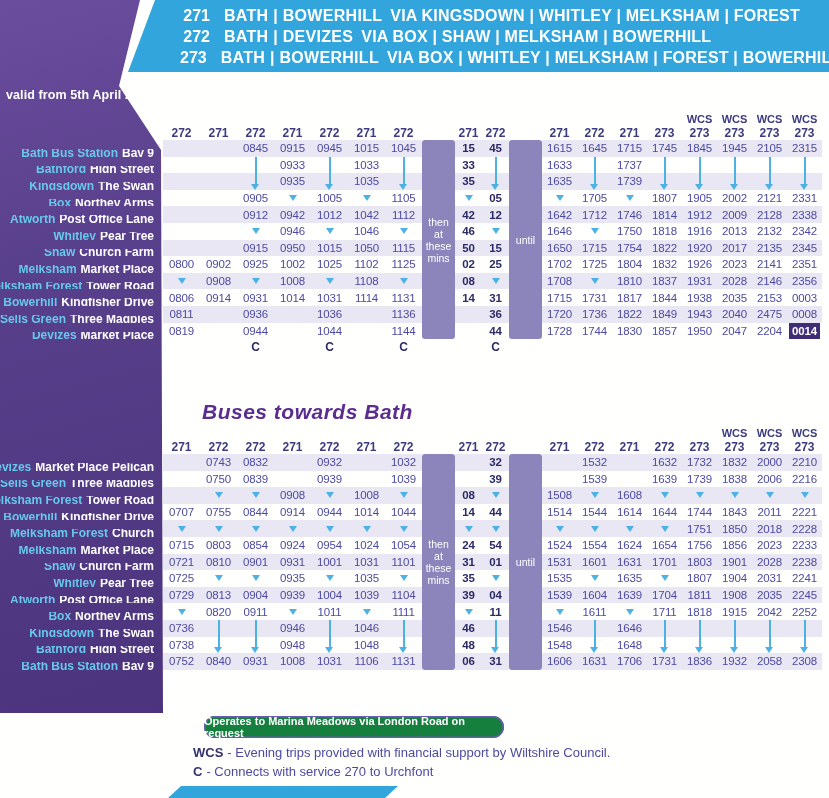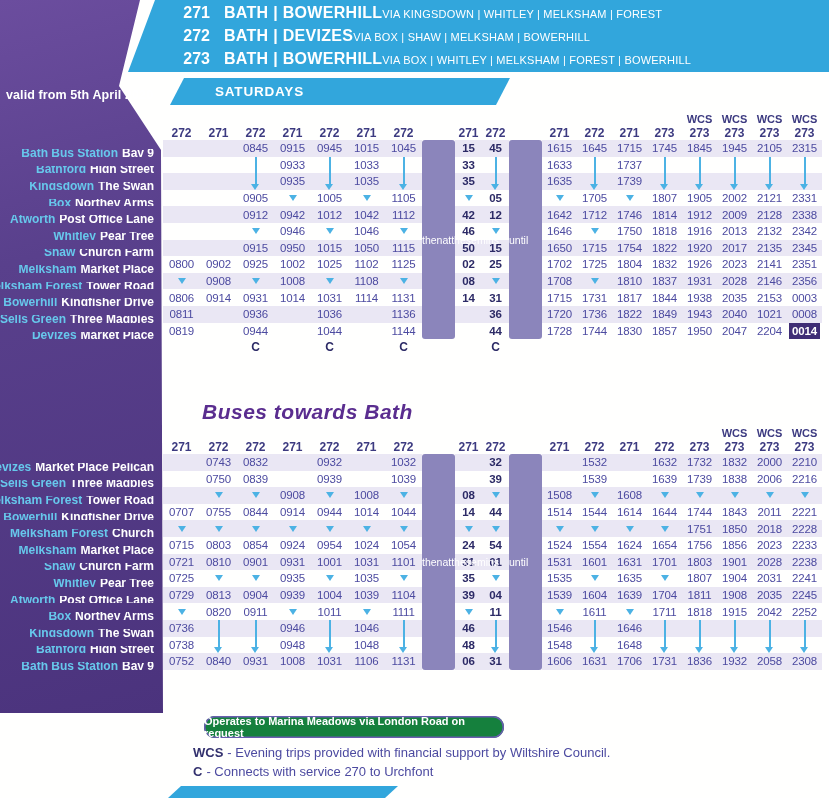--- a/index.html
+++ b/index.html
@@ -11,22 +11,22 @@
     clip-path:polygon(0 0,140px 0,119px 86px,161px 150px,163px 100%,0 100%);}
   .validfrom{position:absolute;left:6px;top:88px;color:#fff;font-weight:bold;font-size:12.5px;letter-spacing:.1px;}
 
   
   .topband{position:absolute;left:128px;top:0;right:0;height:72px;background:#32a6dc;
     clip-path:polygon(27px 0,100% 0,100% 100%,0 100%);
     color:#fff;display:flex;flex-direction:column;justify-content:center;gap:2px;
     padding-left:52px;box-sizing:border-box;}
   .rline{display:flex;align-items:baseline;line-height:19px;white-space:nowrap;}
   .rnum{display:inline-block;width:30px;text-align:right;margin-right:14px;font-size:16px;font-weight:bold;}
-  .rmain{font-size:16px;font-weight:bold;letter-spacing:.3px;}
-  .rvia{font-size:11px;font-weight:normal;letter-spacing:.2px;text-align:center;}
+  .rmain{font-size:16px;font-weight:bold;letter-spacing:.3px;margin-right:8px;}
+  .rvia{font-size:16px;font-weight:bold;letter-spacing:.2px;text-align:center;}
 
   
   .satband{position:absolute;left:170px;top:78px;width:340px;height:27px;background:#32a6dc;
     clip-path:polygon(14px 0,100% 0,calc(100% - 14px) 100%,0 100%);
     color:#fff;font-weight:bold;font-size:13.5px;letter-spacing:.8px;
     display:flex;align-items:center;padding-left:45px;box-sizing:border-box;}
 
   
   .ttable{position:absolute;left:0;}
   .t1{top:112px;}
@@ -47,21 +47,21 @@
   .bt{border-radius:3px 3px 0 0;}
   .bb{border-radius:0 0 3px 3px;}
   .ar{align-items:stretch;}
   .stem{width:2px;background:#4cb2e4;margin:0 auto;display:block;}
   .ah{margin:0 auto 6px;position:relative;}
   .ah::after{content:"";position:absolute;top:100%;left:-3.5px;width:0;height:0;
     border-left:4.5px solid transparent;border-right:4.5px solid transparent;border-top:6px solid #4cb2e4;}
   .tri{width:0;height:0;border-left:4.5px solid transparent;border-right:4.5px solid transparent;border-top:6px solid #4cb2e4;display:block;}
   .hl{background:#3f2d75;color:#fff;border-radius:3px;padding:5px 3px;font-weight:bold;font-size:11.5px;letter-spacing:-.2px;}
   .cfootc{font-size:12px;font-weight:bold;color:#2c2a66;}
-  .bandlab{position:absolute;width:33px;color:#fff;display:flex;flex-direction:row;align-items:center;justify-content:space-between;
+  .bandlab{position:absolute;width:33px;color:#fff;display:flex;flex-direction:column;align-items:center;justify-content:center;
     font-size:10.5px;line-height:12px;pointer-events:none;}
   .thenlab{left:422px;}
   .untillab{left:509px;}
 
   
   .pill{position:absolute;left:204px;top:716px;width:300px;height:22px;background:#15803d;border-radius:12px;
     color:#fff;font-size:11px;font-weight:bold;display:flex;align-items:center;justify-content:center;
     box-shadow:inset 0 0 0 1.5px #6a5cb0;}
   .note{position:absolute;left:193px;margin:0;font-size:13px;color:#4c4aa0;white-space:nowrap;}
   .wcsnote{top:745px;}
@@ -89,23 +89,20 @@
       <span class="rmain">BATH | DEVIZES</span>
       <span class="rvia">VIA BOX | SHAW | MELKSHAM | BOWERHILL</span>
     </div>
     <div class="rline">
       <span class="rnum">273</span>
       <span class="rmain">BATH | BOWERHILL</span>
       <span class="rvia">VIA BOX | WHITLEY | MELKSHAM | FOREST | BOWERHILL</span>
     </div>
   </div>
 
-  <div class="satband">
-    <span>SATURDAYS</span>
-  </div>
 
   <section class="ttable t1">
     <div class="gridwrap">
       <div class="grid" style="grid-template-rows: 13px 15px repeat(12, 16.6px) 16px;">
           <div class="cell lbl"></div>
           <div class="cell wcsc"></div>
           <div class="cell wcsc"></div>
           <div class="cell wcsc"></div>
           <div class="cell wcsc"></div>
           <div class="cell wcsc"></div>
@@ -459,21 +456,21 @@
           <div class="cell band"></div>
           <div class="cell val odd min"></div>
           <div class="cell val odd min">36</div>
           <div class="cell band"></div>
           <div class="cell val odd">1720</div>
           <div class="cell val odd">1736</div>
           <div class="cell val odd">1822</div>
           <div class="cell val odd">1849</div>
           <div class="cell val odd">1943</div>
           <div class="cell val odd">2040</div>
-          <div class="cell val odd">1021</div>
+          <div class="cell val odd">2475</div>
           <div class="cell val odd">0008</div>
           <div class="cell lbl">
             <span class="place">Devizes</span>
             <span class="stop">Market Place</span>
           </div>
           <div class="cell val">0819</div>
           <div class="cell val"></div>
           <div class="cell val">0944</div>
           <div class="cell val"></div>
           <div class="cell val">1044</div>

